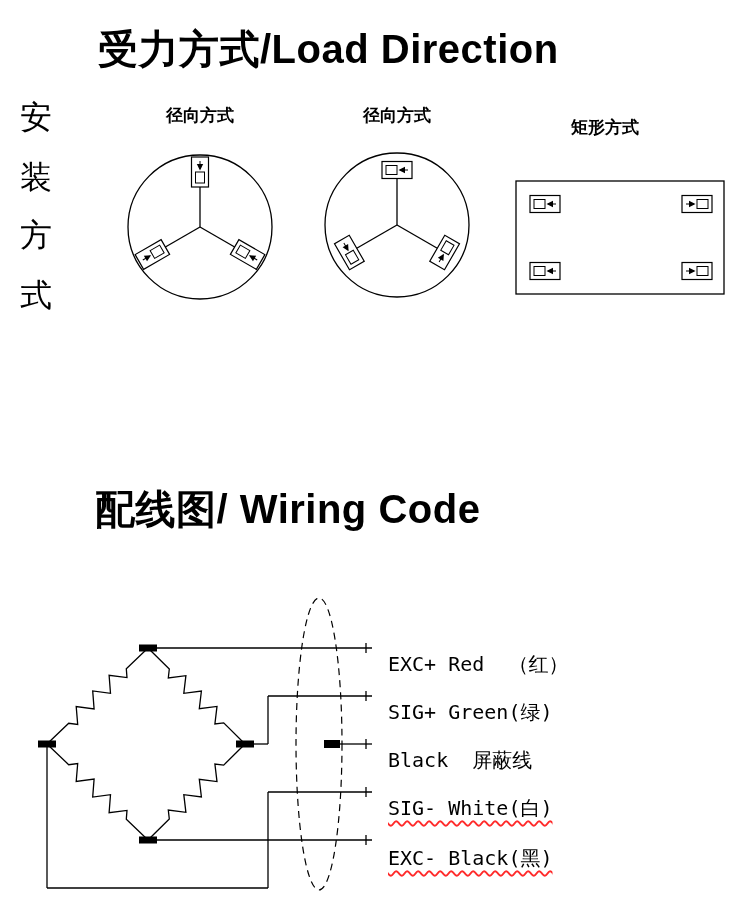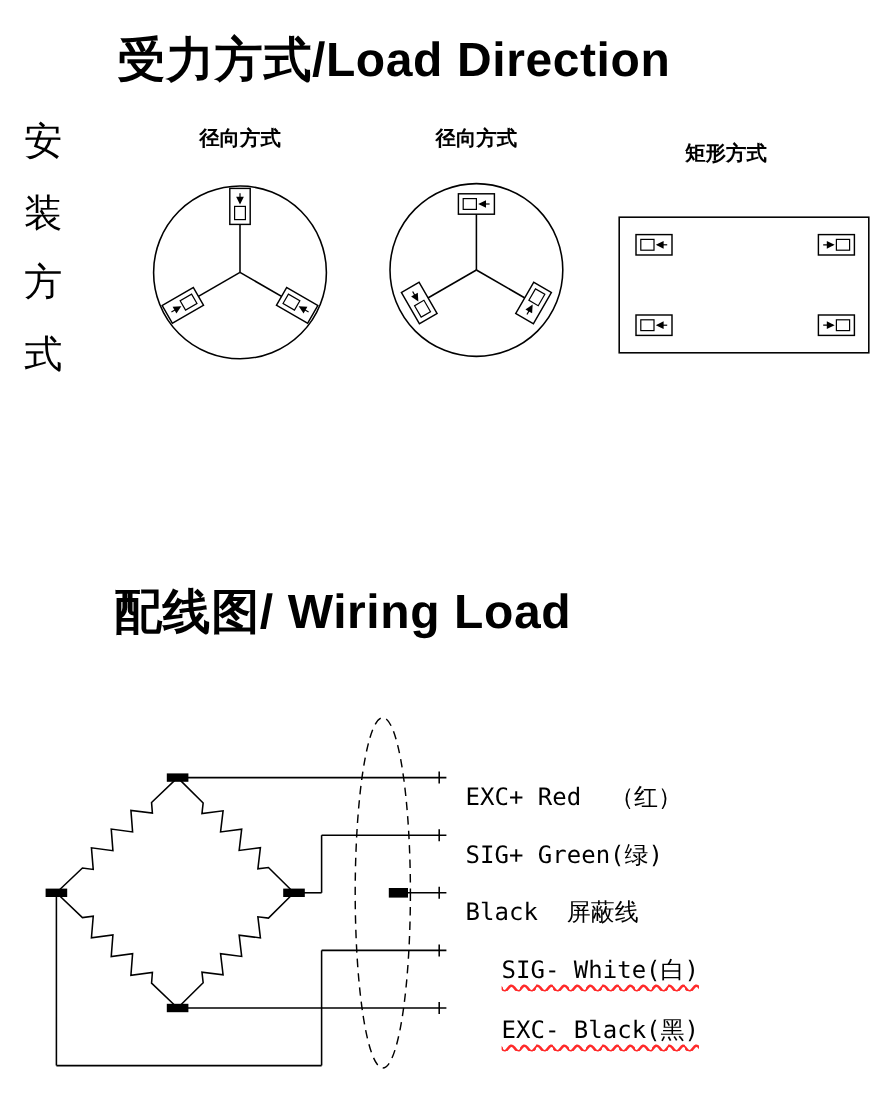--- a/index.html
+++ b/index.html
@@ -17,21 +17,20 @@
     font-family:"DejaVu Sans Mono","Liberation Mono",monospace;
     font-size:20px;line-height:28px;white-space:pre;
   }
   .squiggle{
     text-decoration-line:underline;
     text-decoration-style:wavy;
     text-decoration-color:#ff2a2a;
     text-decoration-thickness:1.5px;
     text-underline-offset:5px;
     text-decoration-skip-ink:none;
-    margin-left:30px;
   }
   #art{position:absolute;left:0;top:0;}
 </style>
 </head>
 <body>
 
 <svg id="art" width="737" height="912" viewBox="0 0 737 912">
     <circle cx="200" cy="227" r="72" fill="none" stroke="#000000" stroke-width="1.3"></circle>
     <line x1="200" y1="227" x2="200" y2="172" stroke="#000000" stroke-width="1.3"></line>
     <g transform="translate(200,172) rotate(-90)">
@@ -132,19 +131,19 @@
 
 <div class="abs sidechar" style="top:96px">安</div>
 <div class="abs sidechar" style="top:156px">装</div>
 <div class="abs sidechar" style="top:214px">方</div>
 <div class="abs sidechar" style="top:274px">式</div>
 
 <div class="abs colhead" style="left:152px;top:104px">径向方式</div>
 <div class="abs colhead" style="left:349px;top:104px">径向方式</div>
 <div class="abs colhead" style="left:557px;top:116px">矩形方式</div>
 
-<div class="abs title" style="left:95px;top:482px">配线图/ Wiring Load</div>
+<div class="abs title" style="left:95px;top:482px">配线图/ Wiring Code</div>
 
 <div class="abs wirelabel" style="top:650px">EXC+ Red  （红）</div>
 <div class="abs wirelabel" style="top:698px">SIG+ Green(绿)</div>
 <div class="abs wirelabel" style="top:746px">Black  屏蔽线</div>
 <div class="abs wirelabel squiggle" style="top:794px">SIG- White(白)</div>
 <div class="abs wirelabel squiggle" style="top:844px">EXC- Black(黑)</div>
 
 </body></html>

